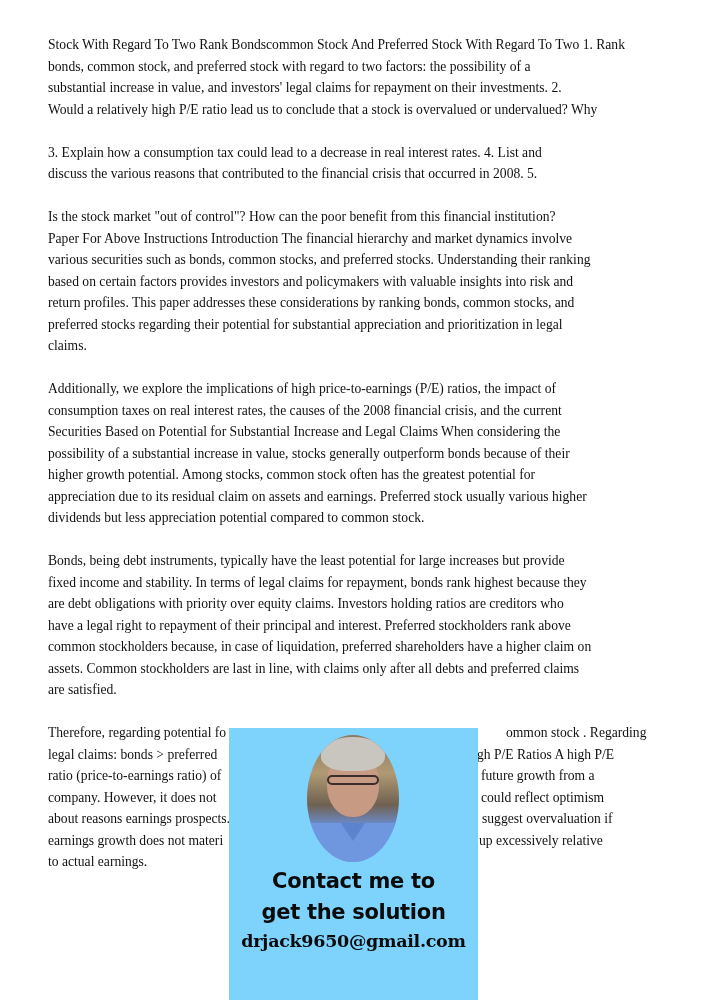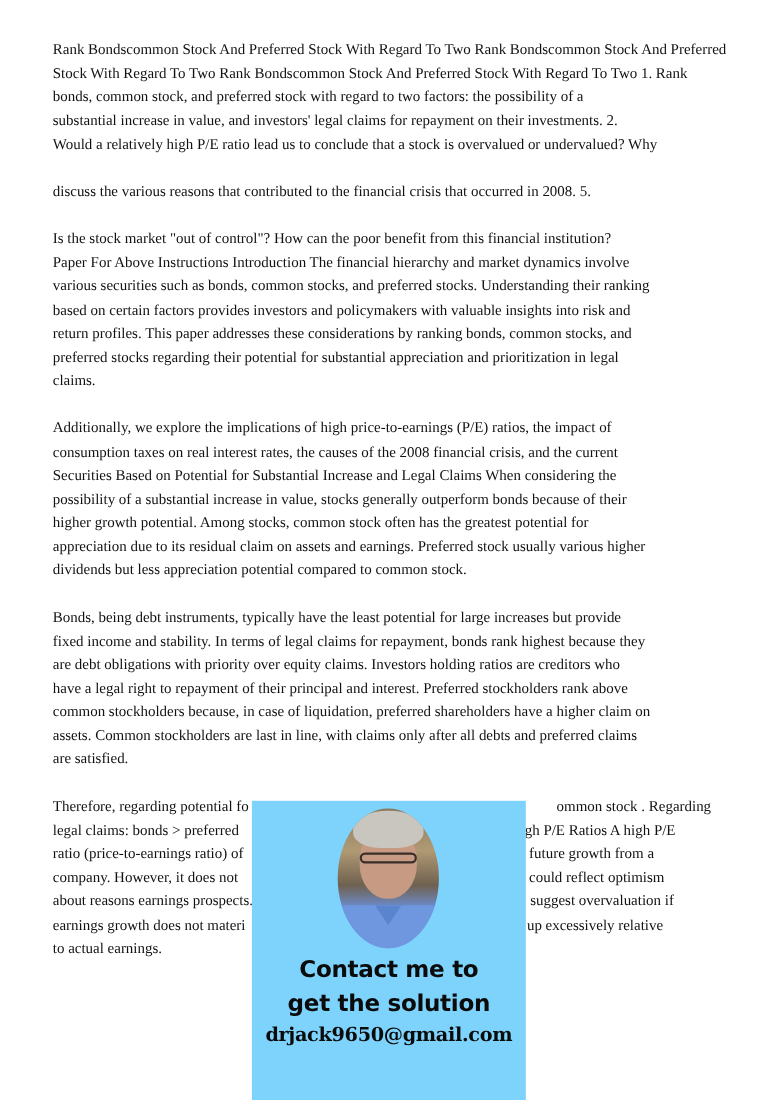--- a/index.html
+++ b/index.html
@@ -39,29 +39,29 @@
       font-family: "DejaVu Serif", serif; font-weight: bold; font-size: 17.5px; color: #0b0b0b;
       letter-spacing: -0.3px;
     }
   </style>
 </head>
 <body>
 
 <div class="page">
 
   <div>
-    <div class="line">Rank Bondscommon Stock And Preferred Stock With Regard To Two Rank Bondscommon Stock And Preferred</div>
     <div class="line">Stock With Regard To Two Rank Bondscommon Stock And Preferred Stock With Regard To Two 1. Rank</div>
     <div class="line">bonds, common stock, and preferred stock with regard to two factors: the possibility of a</div>
     <div class="line">substantial increase in value, and investors' legal claims for repayment on their investments. 2.</div>
     <div class="line">Would a relatively high P/E ratio lead us to conclude that a stock is overvalued or undervalued? Why</div>
   </div>
   <div class="gap"></div>
 
   <div>
+    <div class="line">3. Explain how a consumption tax could lead to a decrease in real interest rates. 4. List and</div>
     <div class="line">discuss the various reasons that contributed to the financial crisis that occurred in 2008. 5.</div>
   </div>
   <div class="gap"></div>
 
   <div>
     <div class="line">Is the stock market "out of control"? How can the poor benefit from this financial institution?</div>
     <div class="line">Paper For Above Instructions Introduction The financial hierarchy and market dynamics involve</div>
     <div class="line">various securities such as bonds, common stocks, and preferred stocks. Understanding their ranking</div>
     <div class="line">based on certain factors provides investors and policymakers with valuable insights into risk and</div>
     <div class="line">return profiles. This paper addresses these considerations by ranking bonds, common stocks, and</div>

